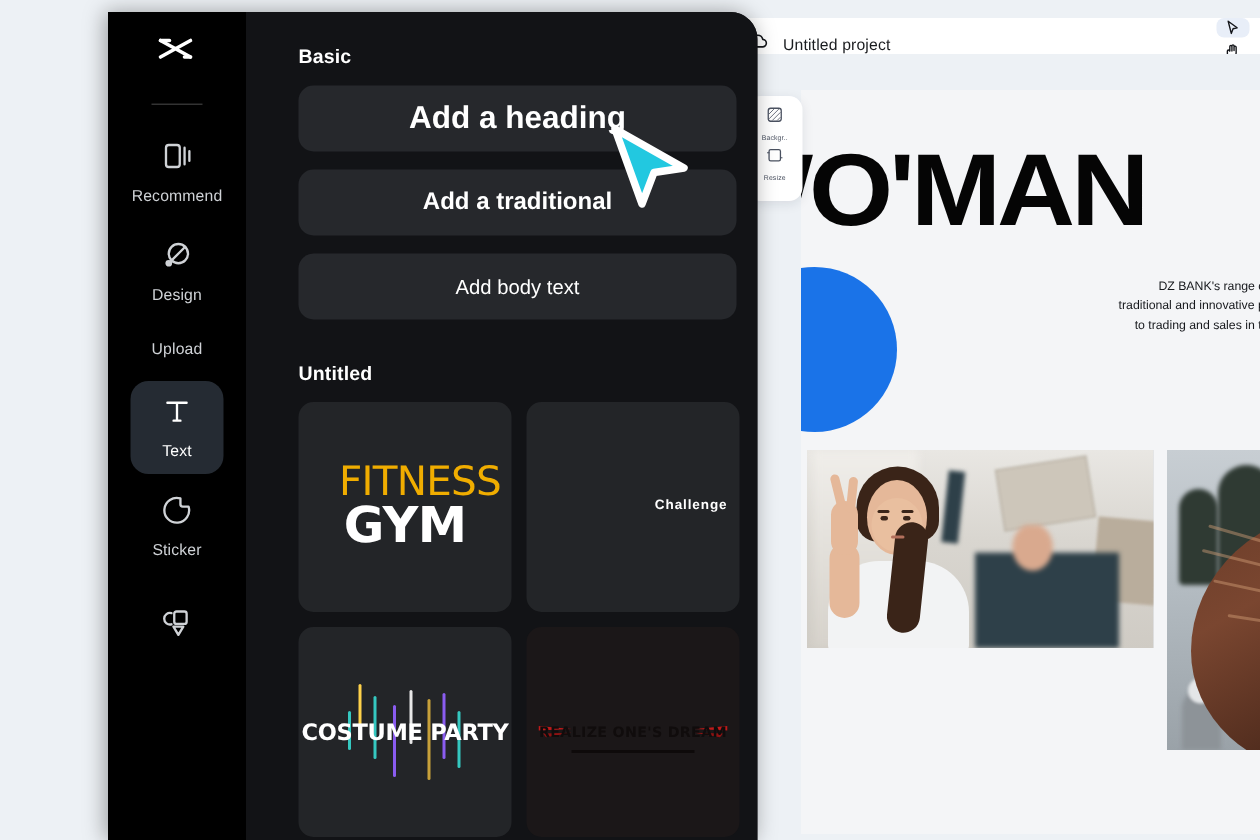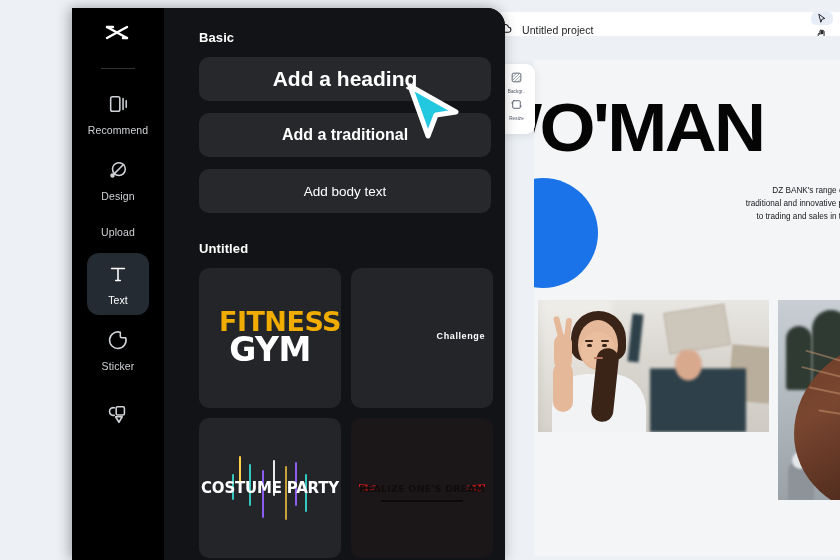--- a/index.html
+++ b/index.html
@@ -161,21 +161,21 @@
   .big-btn.h{font-size:21px;font-weight:bold;text-align:right;}
   .big-btn.s{font-size:16px;font-weight:bold;}
   .big-btn.b{font-size:13.5px;}
 
   .grid{display:grid;grid-template-columns:142px 142px;gap:10px;margin-left:19px;}
   .tmpl{
     width:142px;height:140px;background:#232528;border-radius:10px;position:relative;overflow:hidden;
     display:flex;align-items:center;justify-content:center;
   }
   .t-fitness{flex-direction:column;line-height:.92;}
-  .t-fitness .l1{font-size:27px;font-weight:bold;color:#f0ad00;letter-spacing:-.5px;
+  .t-fitness .l1{font-size:27px;font-weight:normal;color:#f0ad00;letter-spacing:-.5px;
      font-family:"DejaVu Sans", sans-serif;margin-left:20px;}
   .t-fitness .l2{font-size:33px;font-weight:bold;color:#fff;letter-spacing:-.5px;
      font-family:"DejaVu Sans", sans-serif;}
   .t-cycle{flex-direction:column;align-items:flex-end;padding-right:8px;box-sizing:border-box;}
   .t-cycle .l1{font-size:9px;font-weight:bold;color:#fff;letter-spacing:.6px;margin-bottom:4px;}
   .t-cycle .l2{font-size:19.5px;font-weight:bold;color:#7bea28;font-style:italic;letter-spacing:-.6px;
      font-family:"DejaVu Sans", sans-serif;}
   .t-costume .word{font-size:15px;font-weight:bold;color:#fff;letter-spacing:-.2px;position:relative;z-index:3;
      font-family:"DejaVu Sans", sans-serif;}
   .confetti{position:absolute;width:2px;border-radius:1px;z-index:1;}

